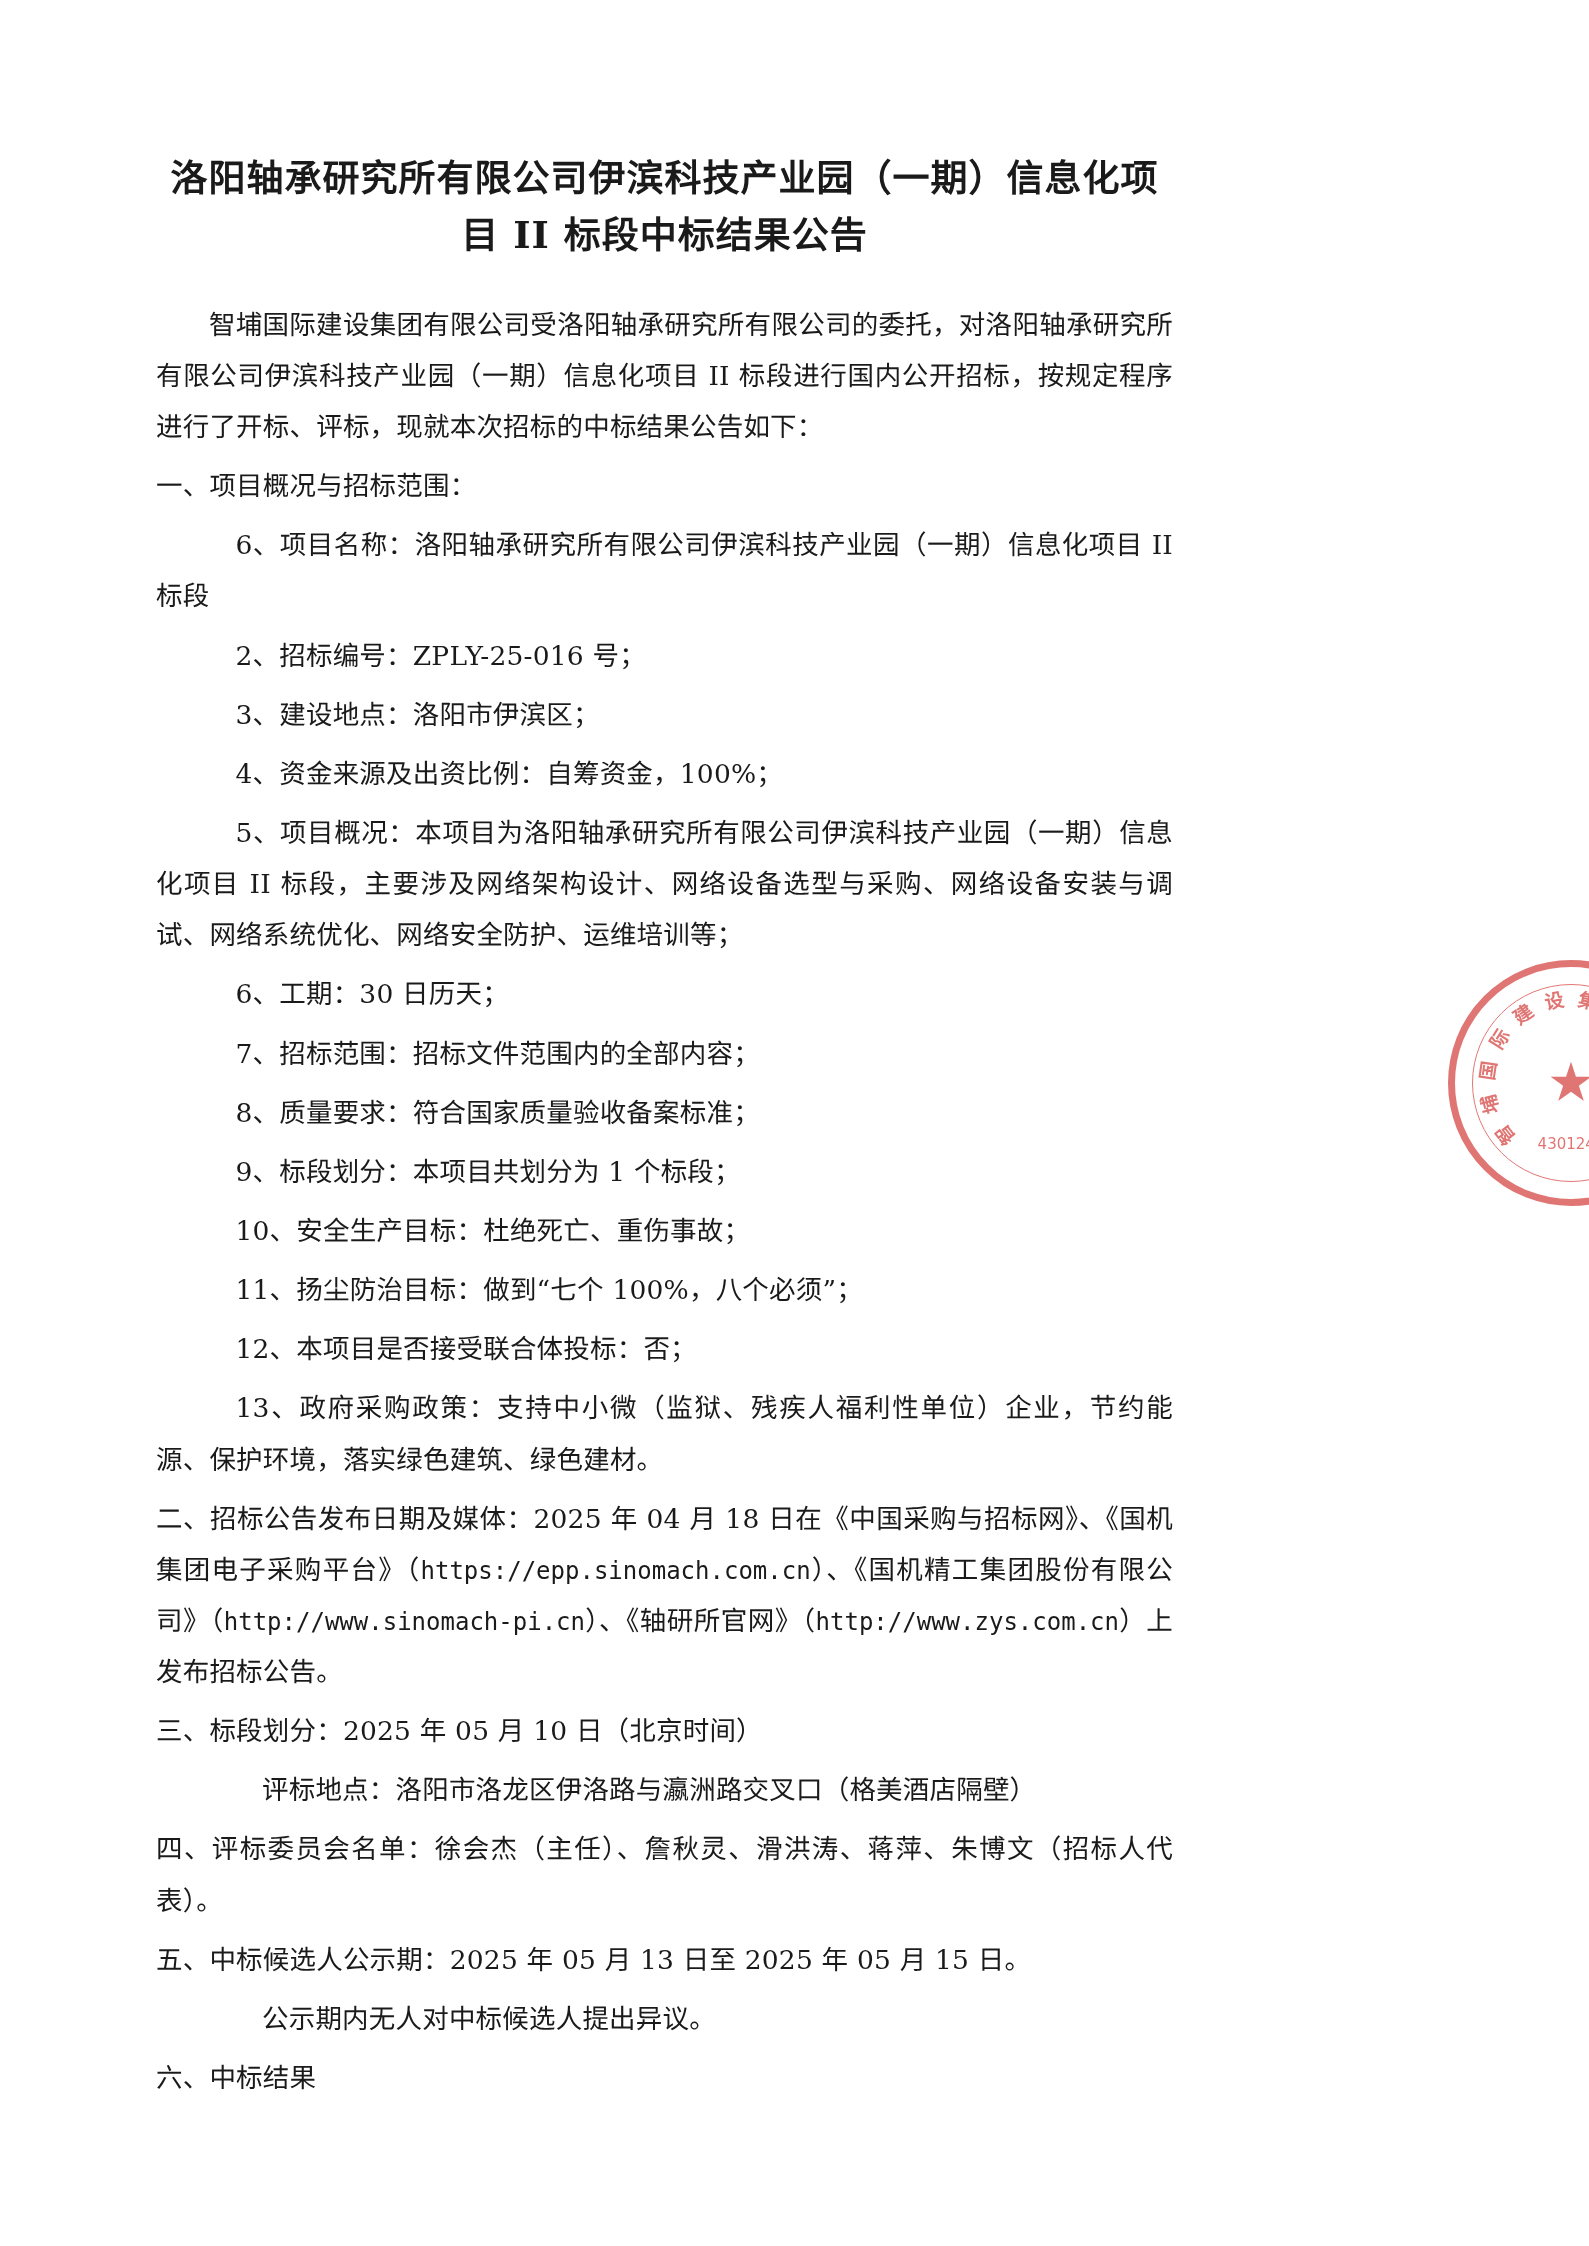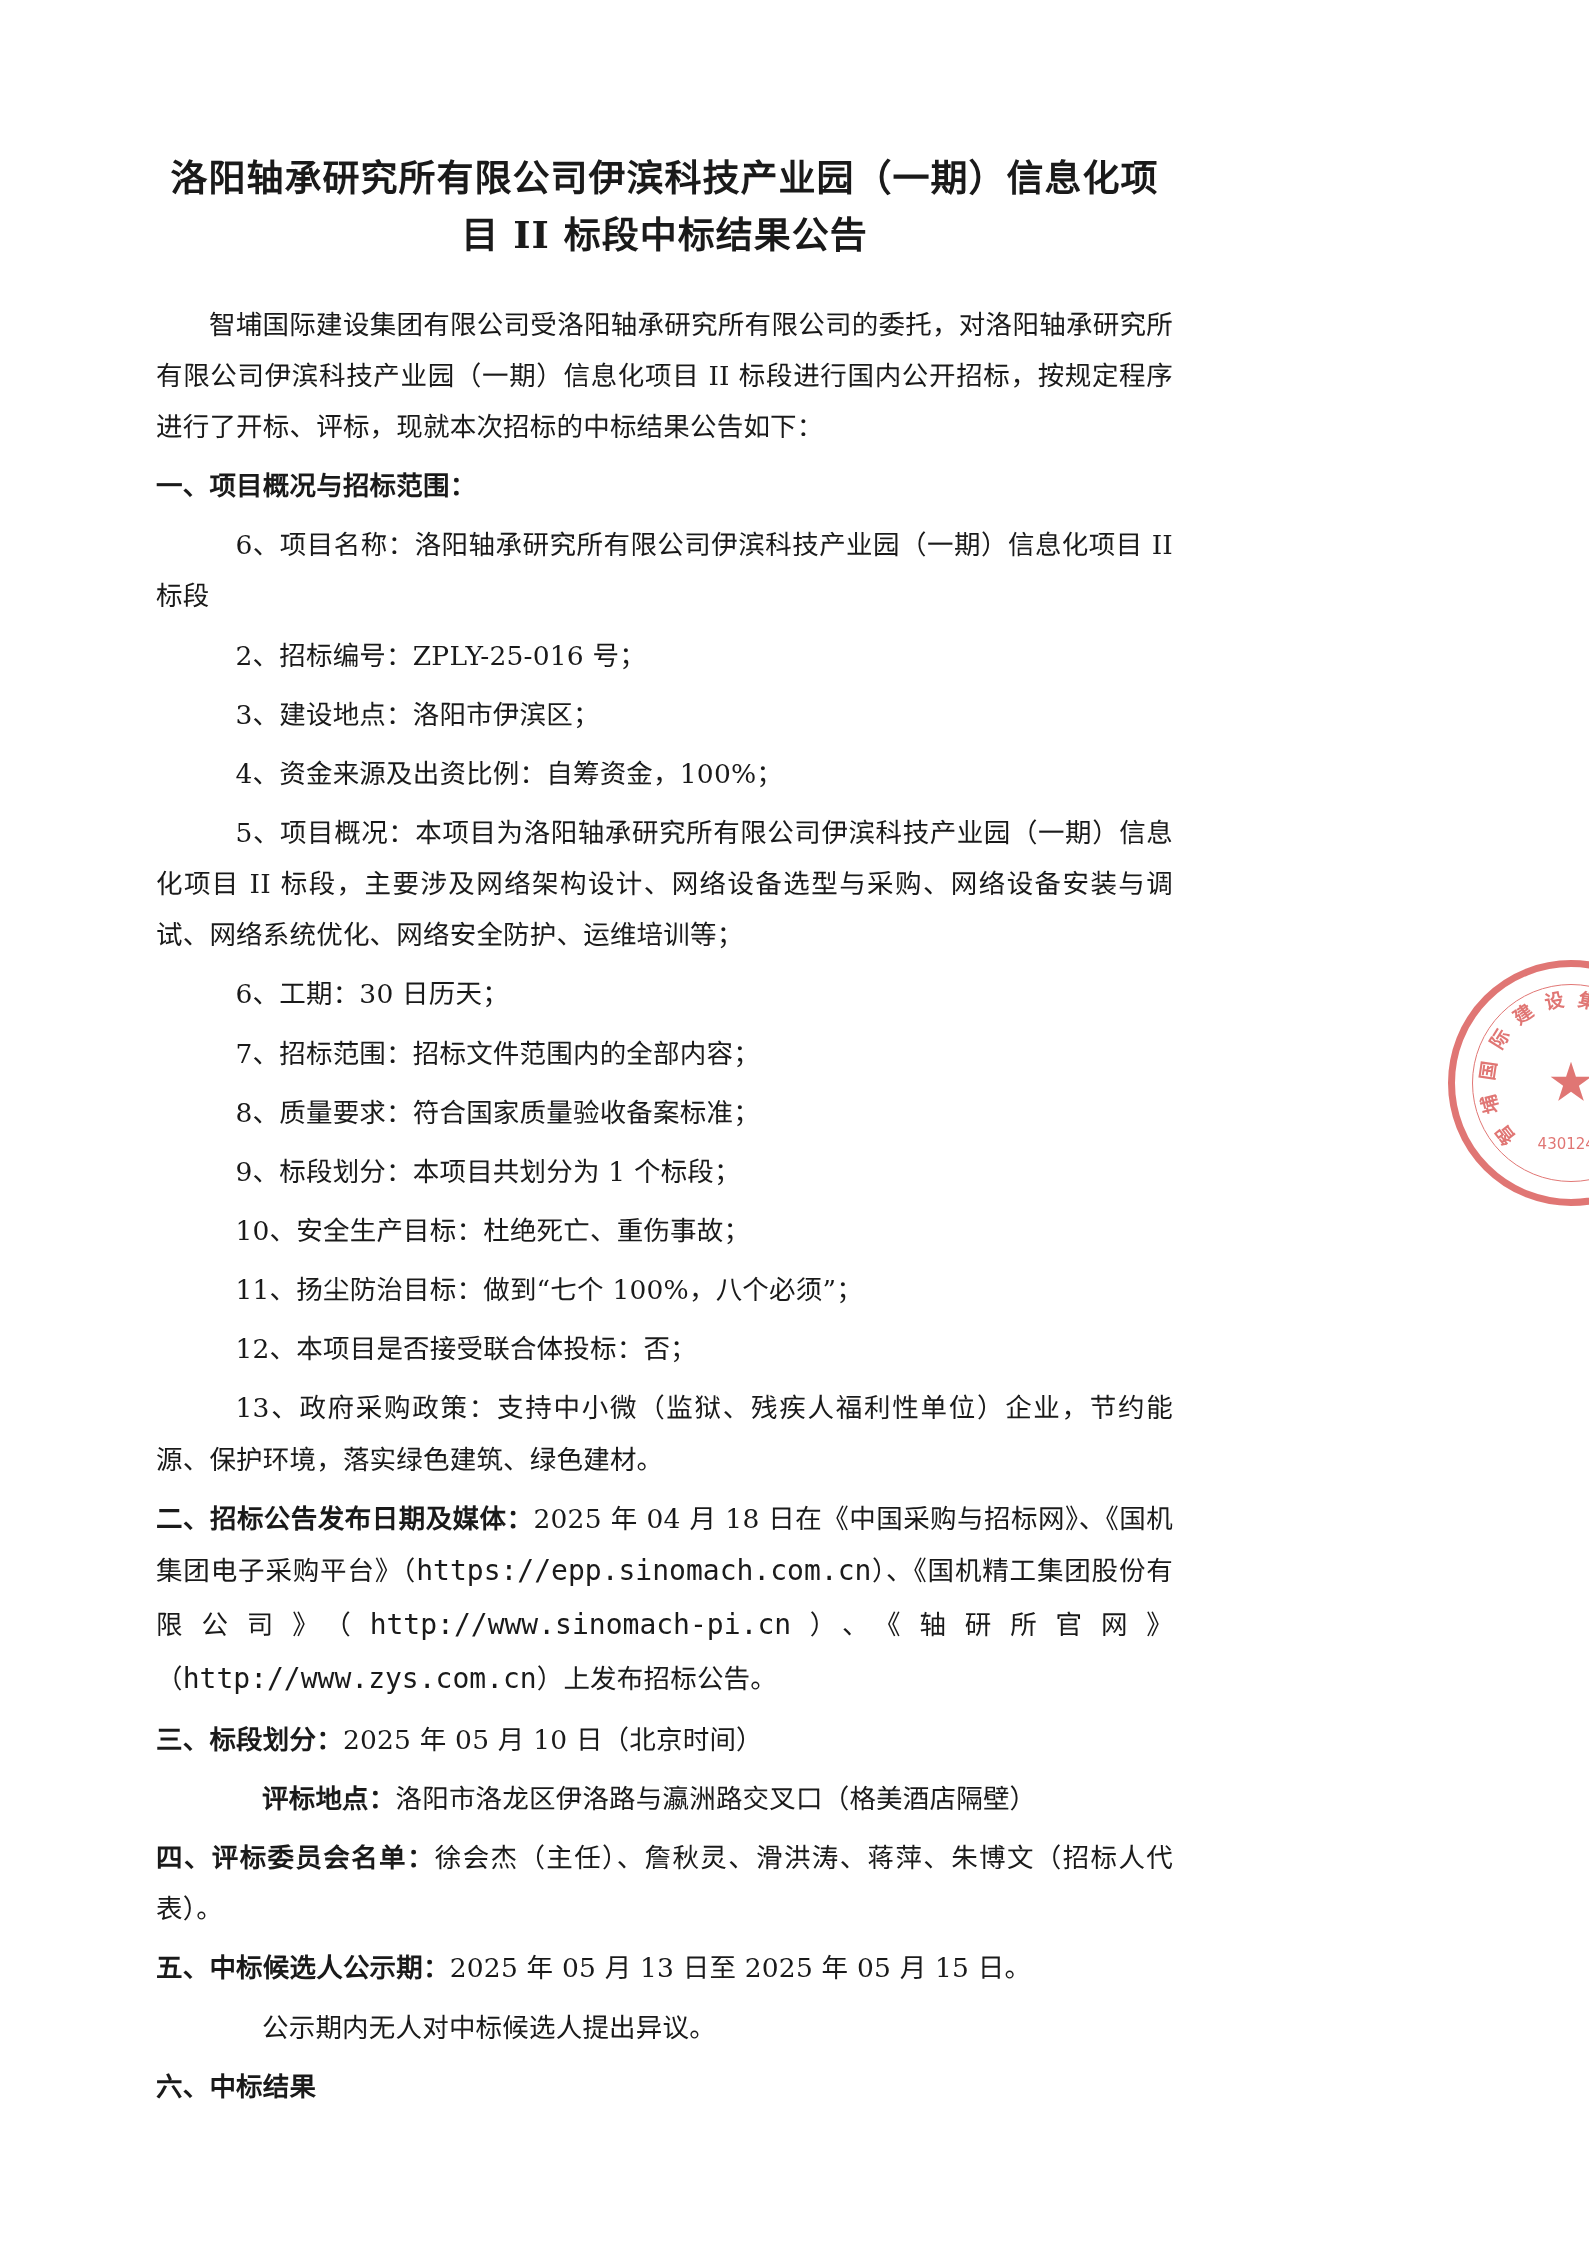--- a/index.html
+++ b/index.html
@@ -40,28 +40,28 @@
     text-align: justify;
     text-justify: inter-ideograph;
     letter-spacing: 0.2px;
   }
   .indent2 { text-indent: 2em; }
   .hang-item {
     padding-left: 0;
     text-indent: 3em;
   }
   .section-head {
-    font-weight: bold;
+    font-weight: normal;
   }
   .sub-line {
     text-indent: 4em;
   }
   .mono {
     font-family: "DejaVu Sans Mono", "Liberation Mono", monospace;
-    font-size: 28px;
+    font-size: 24px;
     letter-spacing: 0px;
   }
   .seal {
     position: absolute;
     left: 1448px;
     top: 960px;
     width: 232px;
     height: 232px;
     border: 7px solid #d5423f;
     border-radius: 50%;

